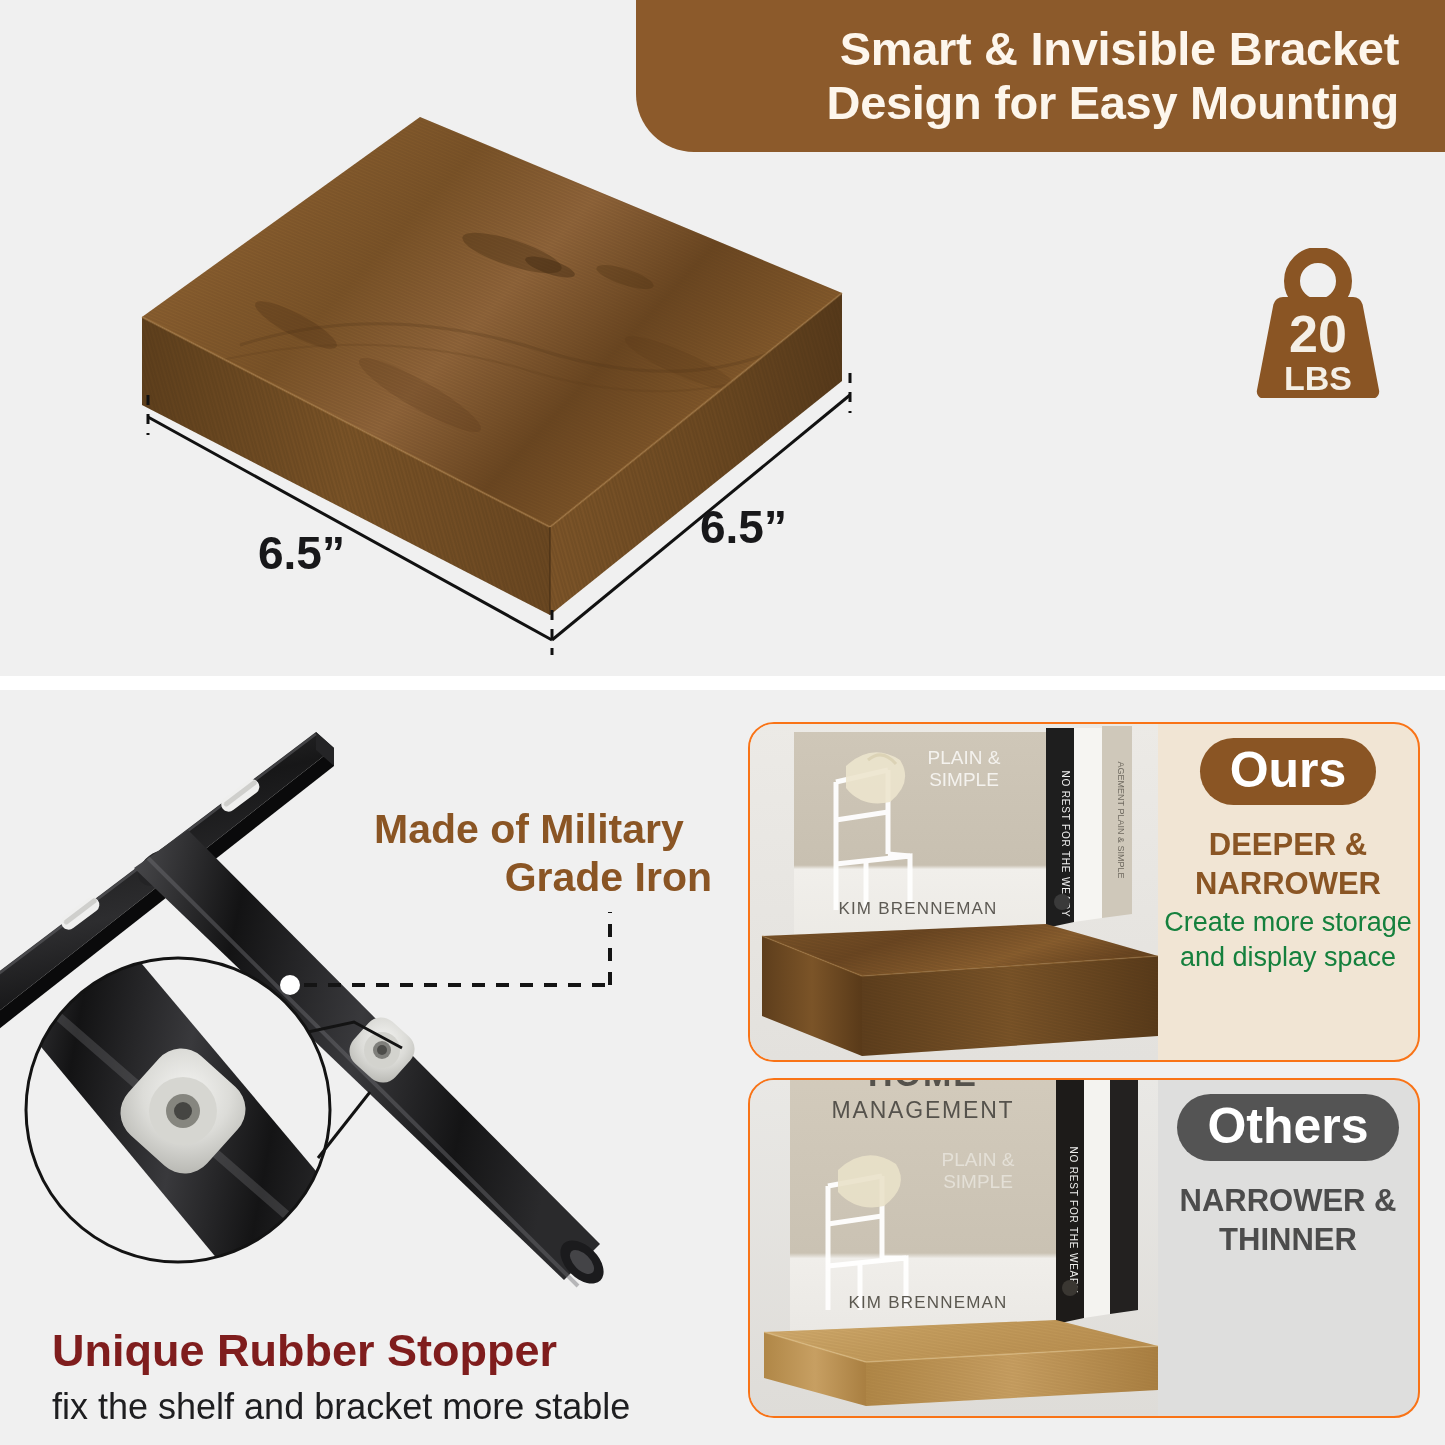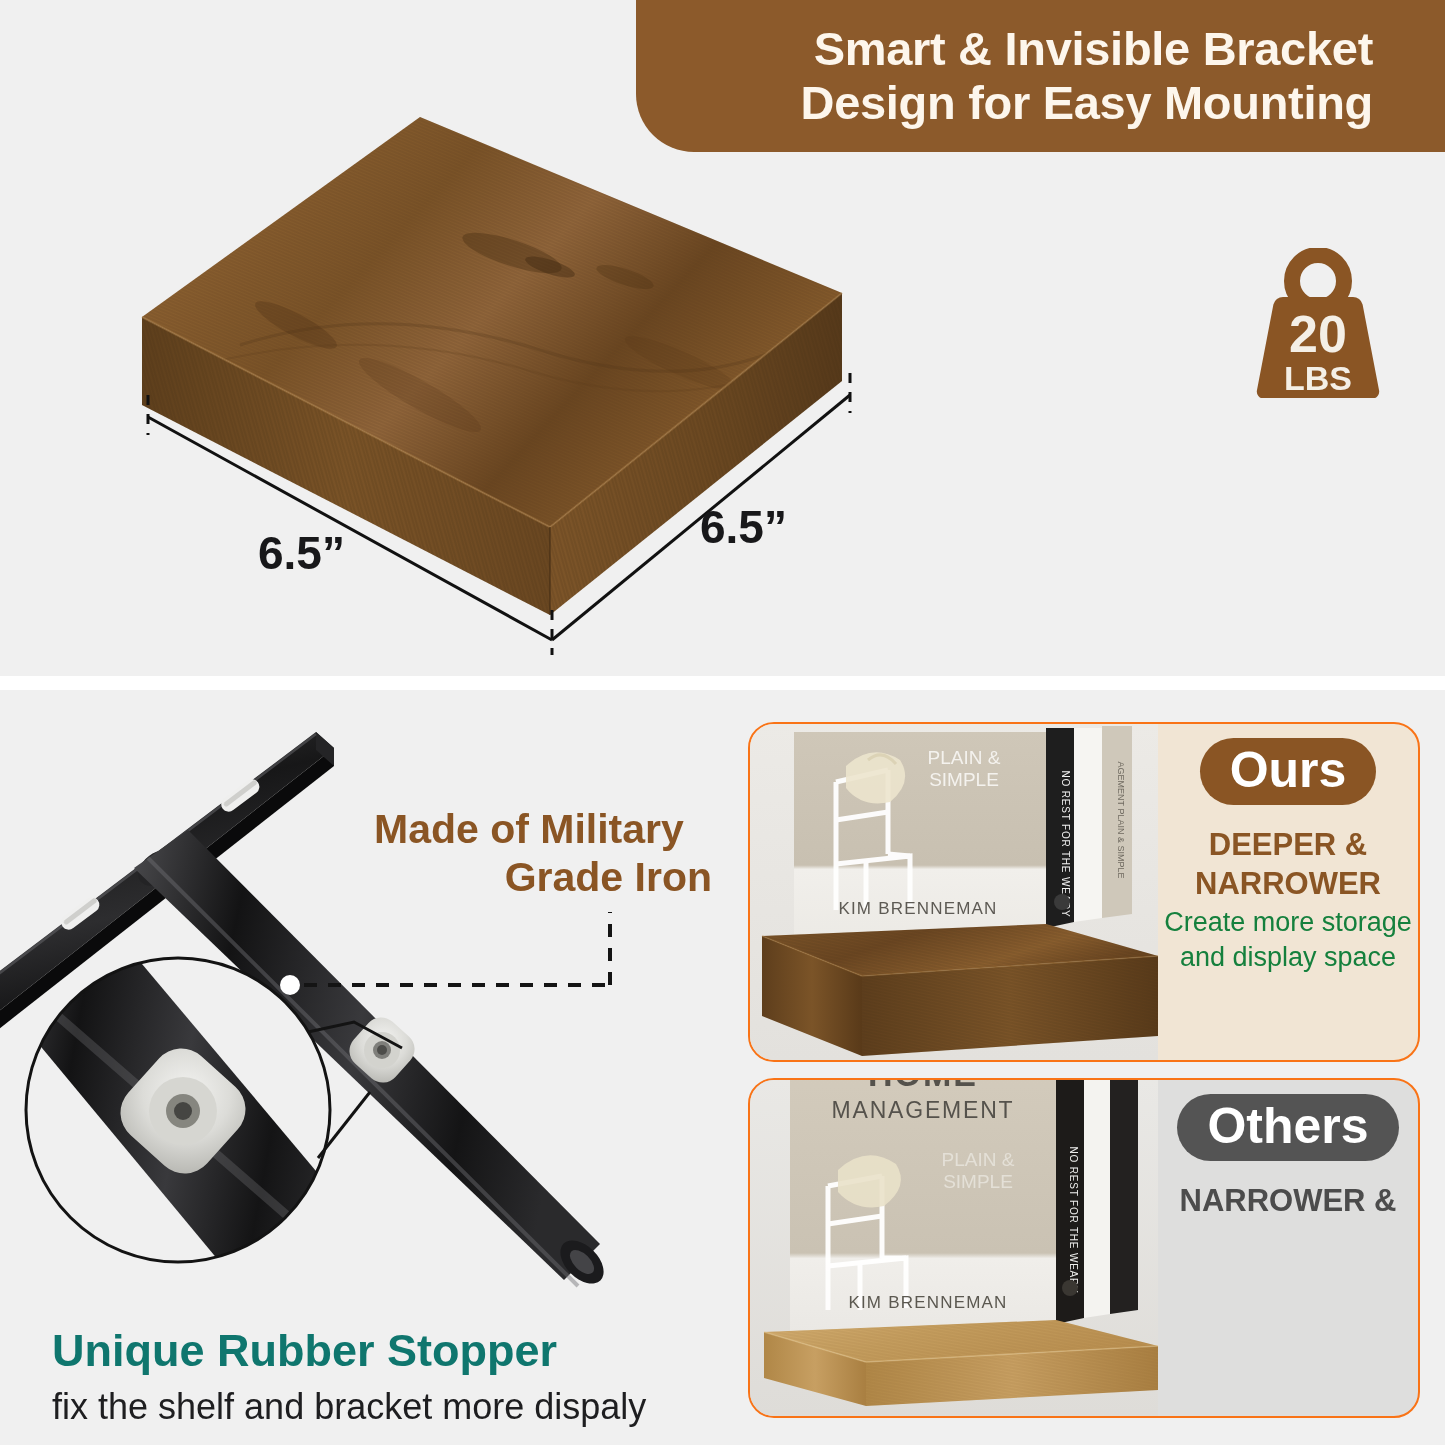--- a/index.html
+++ b/index.html
@@ -29,21 +29,21 @@
   
   .header-banner {
     position: absolute;
     left: 636px;
     top: 0;
     width: 809px;
     height: 152px;
     background: #8c5a2b;
     border-bottom-left-radius: 58px;
     box-sizing: border-box;
-    padding: 14px 72px 14px 60px;
+    padding: 14px 46px 14px 60px;
     display: flex;
     flex-direction: column;
     justify-content: center;
     align-items: flex-end;
   }
   .header-line {
     color: #fdf6ec;
     font-size: 47px;
     font-weight: bold;
     line-height: 1.14;
@@ -119,21 +119,21 @@
   .iron-text .ln2 { text-align: right; }
 
   
   .stopper-text {
     position: absolute;
     left: 52px;
     top: 1326px;
     width: 700px;
   }
   .stopper-title {
-    color: #0f766e;
+    color: #7f1d1d;
     font-size: 45px;
     font-weight: bold;
     line-height: 1.1;
     white-space: nowrap;
   }
   .stopper-sub {
     color: #1e1e20;
     font-size: 36px;
     line-height: 1.2;
     margin-top: 9px;
@@ -378,21 +378,21 @@
     </svg>
   </div>
 
   <div class="iron-text">
     <div class="ln ln1">Made of Military</div>
     <div class="ln ln2">Grade Iron</div>
   </div>
 
   <div class="stopper-text">
     <div class="stopper-title">Unique Rubber Stopper</div>
-    <div class="stopper-sub">fix the shelf and bracket more dispaly</div>
+    <div class="stopper-sub">fix the shelf and bracket more stable</div>
   </div>
 
   <div class="cmp-panel cmp-ours">
     <div class="cmp-photo">
       <svg width="408" height="336" viewBox="0 0 408 336" xmlns="http://www.w3.org/2000/svg">
         <defs>
           <linearGradient id="wall1" x1="0" y1="0" x2="0" y2="1">
             <stop offset="0" stop-color="#eceae6"></stop>
             <stop offset="1" stop-color="#e3e1dd"></stop>
           </linearGradient>
@@ -526,17 +526,18 @@
         <polygon points="116,282 408,266 408,310 116,326" fill="url(#woodFr2)"></polygon>
         <polygon points="116,282 408,266 408,310 116,326" fill="url(#wg2)"></polygon>
         <line x1="14" y1="252" x2="116" y2="282" stroke="#e2c38a" stroke-width="1.6" opacity="0.55"></line>
         <line x1="116" y1="282" x2="408" y2="266" stroke="#e2c38a" stroke-width="1.6" opacity="0.5"></line>
       </svg>
     </div>
     <div class="cmp-info">
       <div class="cmp-pill pill-others">Others</div>
       <div class="cmp-head head-others">
         <div>NARROWER &amp;</div>
+        <div>THINNER</div>
       </div>
     </div>
   </div>
 
 </div>
 
 </body></html>

